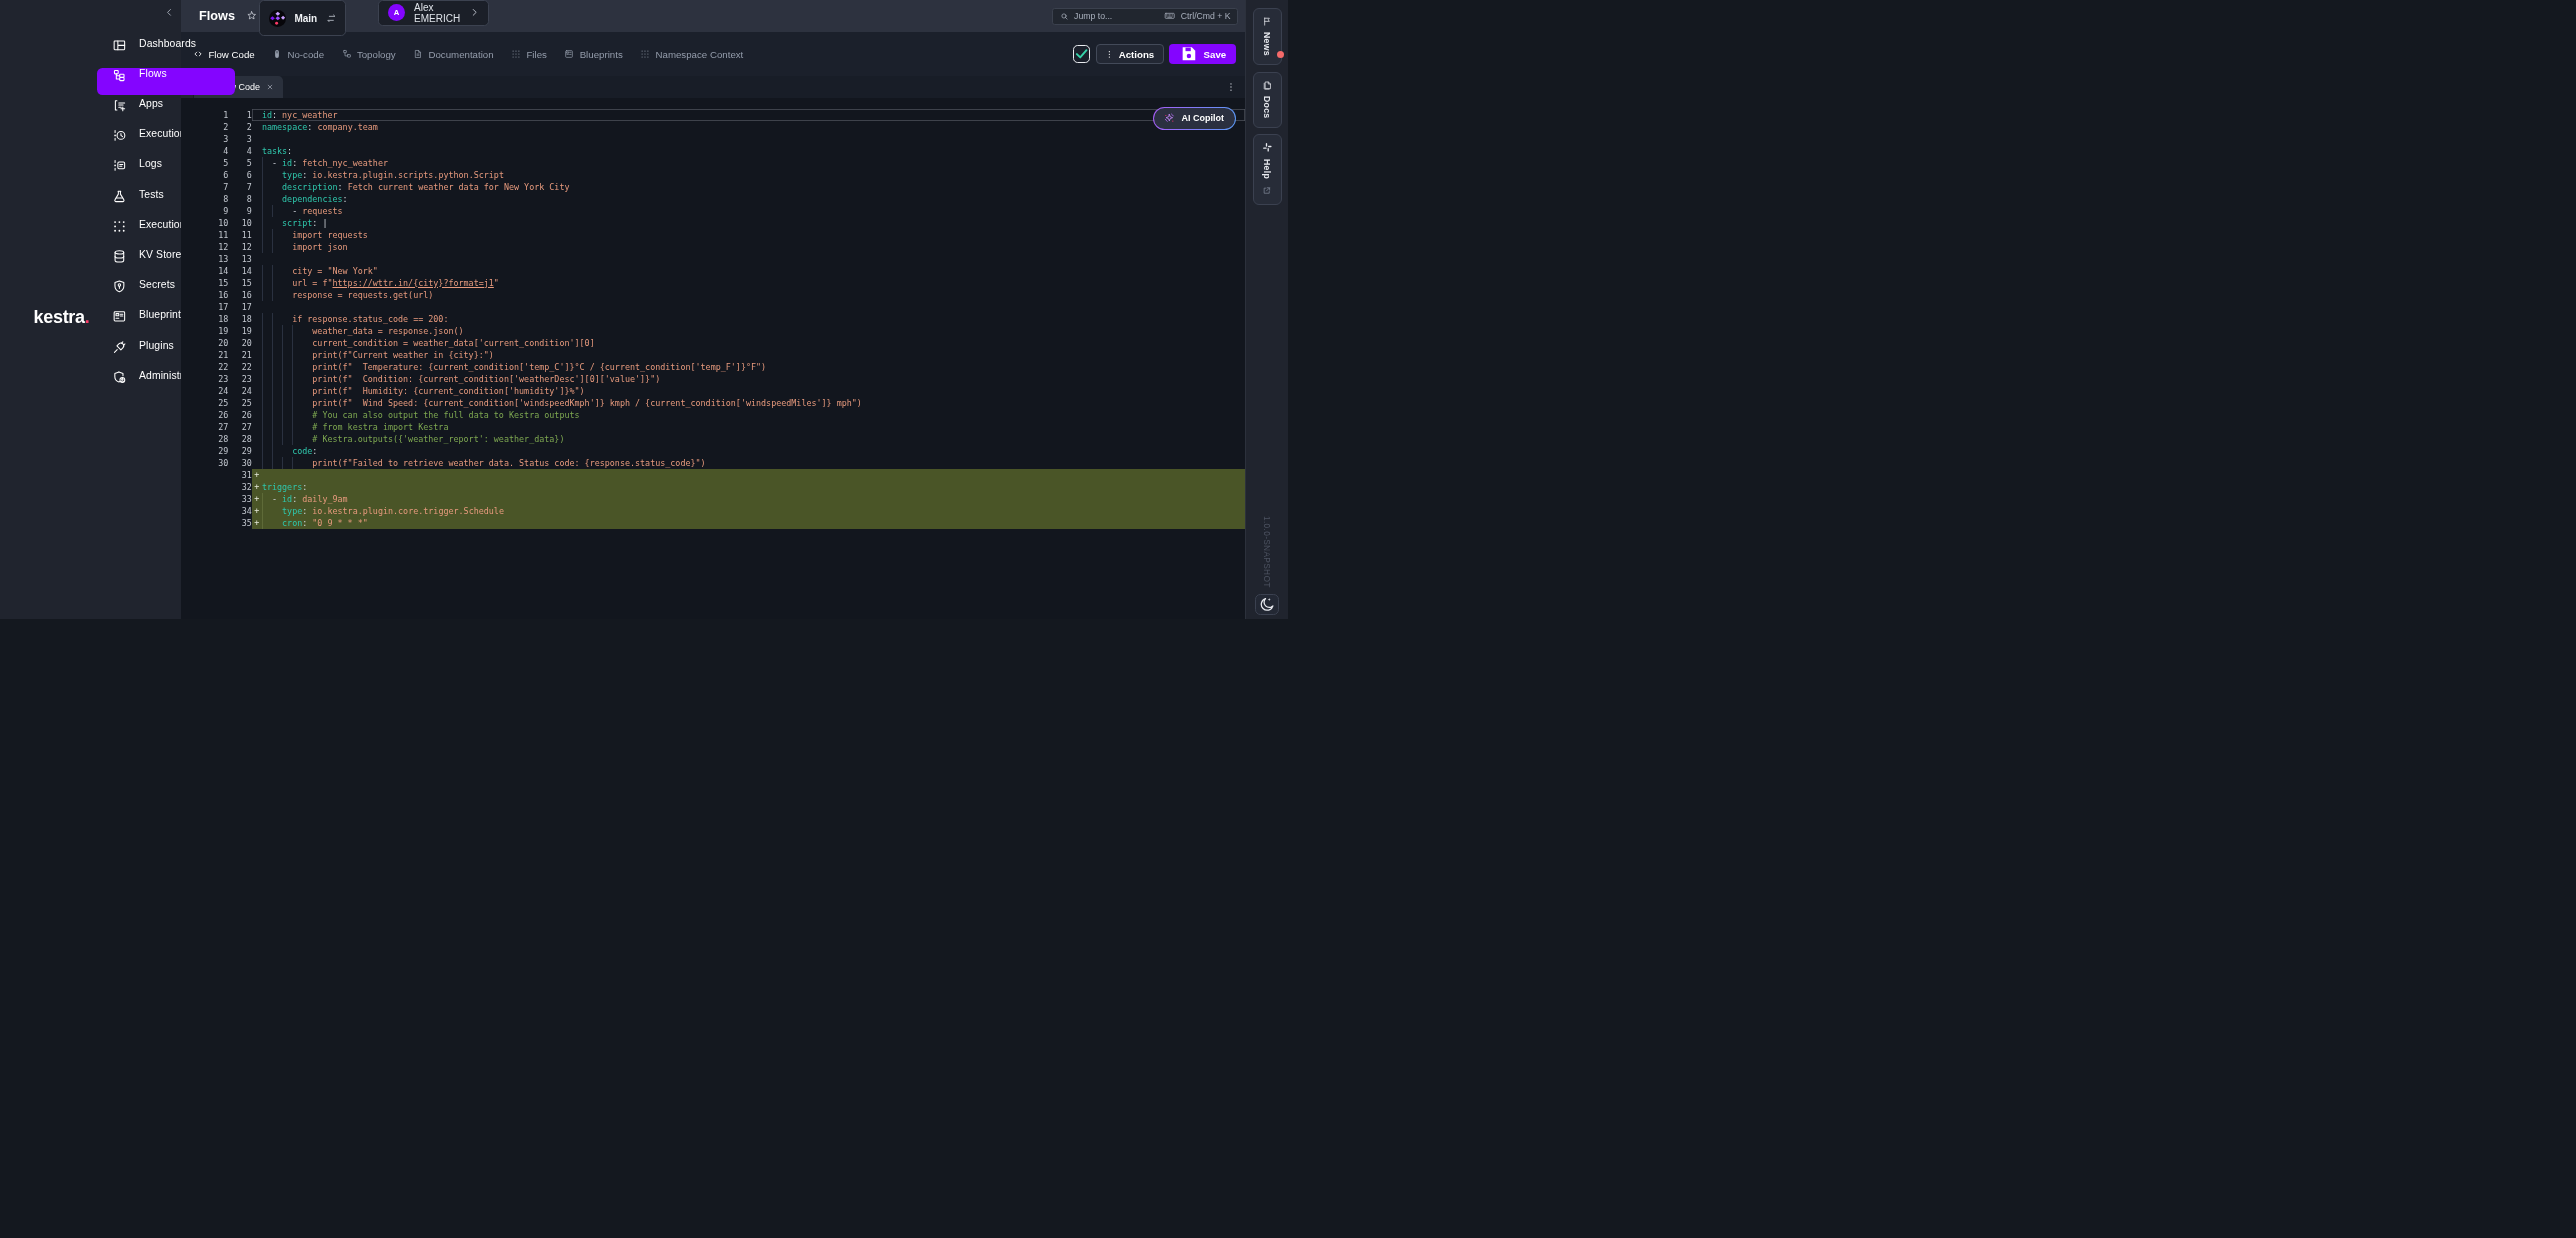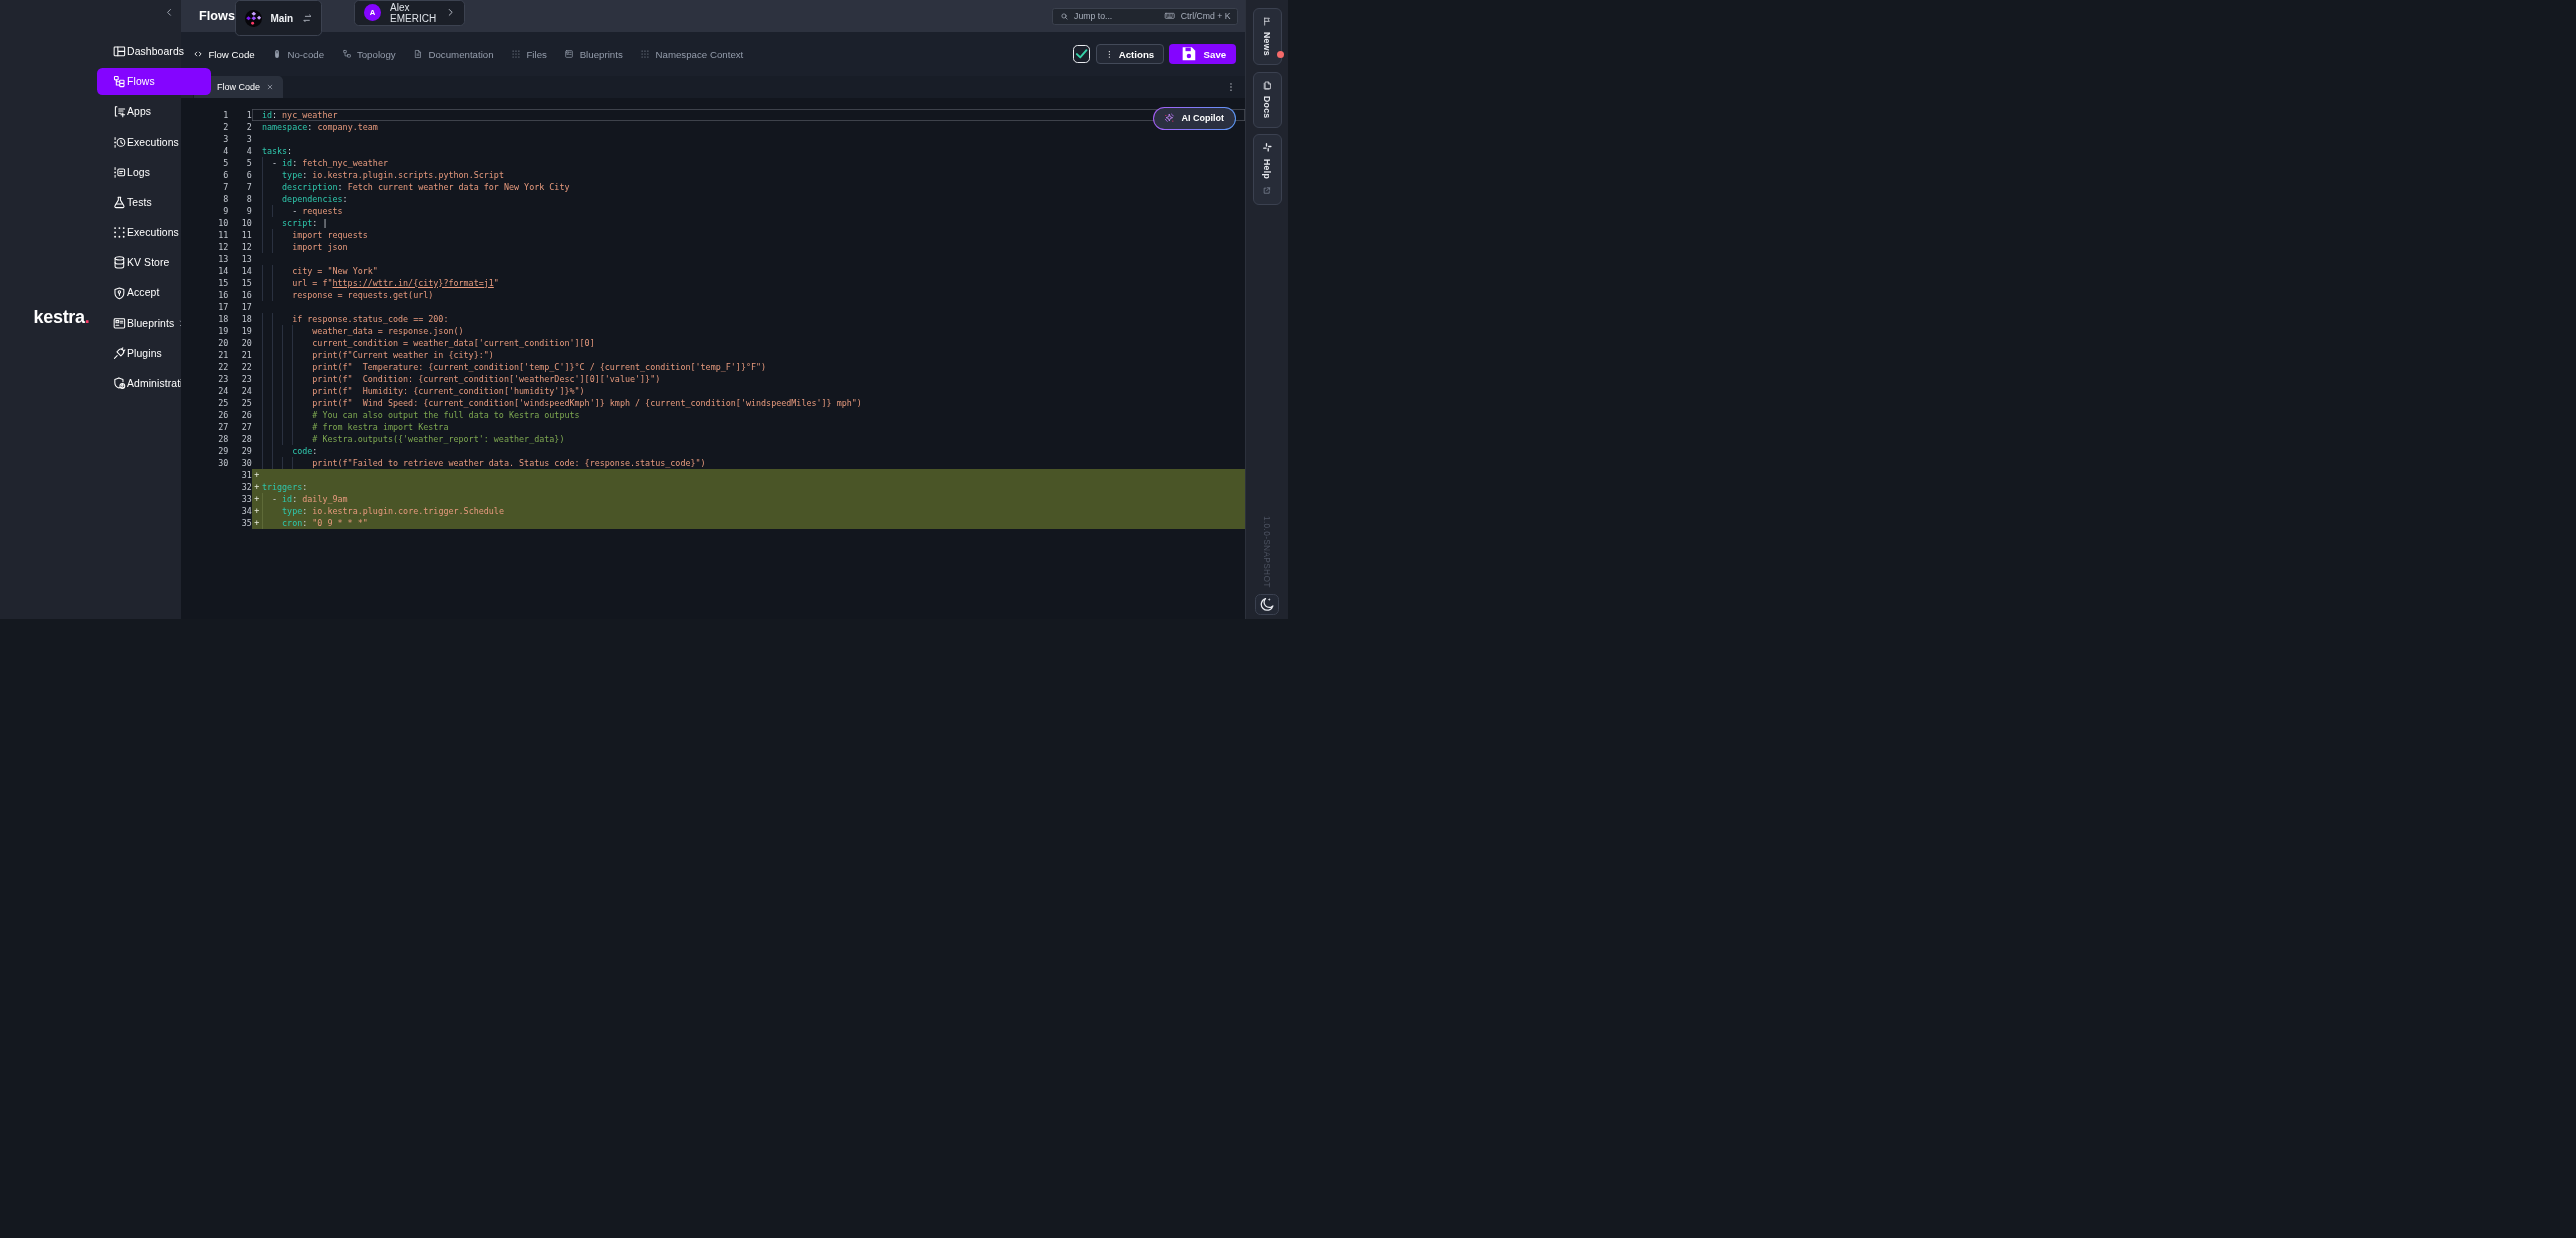--- a/index.html
+++ b/index.html
@@ -10,21 +10,21 @@
 
   
   .sidebar{width:181px;background:#20242e;flex-shrink:0;display:flex;flex-direction:row;position:relative}
   .collapse{position:absolute;top:6.7px;right:6.7px;width:10.7px;height:10.7px;color:#aab0bd;cursor:pointer}
   .collapse svg{width:10.7px;height:10.7px}
   .logo{display:flex;align-items:center;gap:8px;padding:16px 0 0 25.5px;cursor:pointer}
   .logo-mark svg{width:31px;height:25.5px;display:block}
   .logo-text{font-size:18px;font-weight:800;letter-spacing:-0.3px;color:#fff}
   .logo-text i{color:var(--pink,#fb3a66);font-style:normal}
   .menu{margin-top:35px;flex:1}
-  .side-item{display:flex;align-items:center;height:27.5px;margin:2.7px 8px;padding:0 5.4px 0 14.8px;
+  .side-item{display:flex;gap:12px;height:27.5px;margin:2.7px 8px;padding:0 5.4px 0 14.8px;
     border-radius:5.4px;color:#fff;cursor:pointer}
   .side-item.active{background:var(--accent,#8405ff)}
   .side-ic{width:14.8px;height:14.8px;flex-shrink:0;color:#fff}
   .side-ic svg{width:14.8px;height:14.8px;display:block}
   .side-label{font-size:10.4px;font-weight:500;letter-spacing:0.1px;white-space:nowrap}
   .side-chev{width:8.7px;height:8.7px;color:#cdd2db;margin-left:2.7px}
   .side-chev svg{width:8.7px;height:8.7px;display:block}
   .tenant,.user{border:0.7px solid #3c4250;border-radius:4.7px;margin:0 16px;display:flex;align-items:center;
     gap:8.7px;padding:0 8.7px;background:#1b1f28;cursor:pointer}
   .tenant{height:36px;margin-bottom:7.4px}
@@ -247,21 +247,21 @@
           <span class="side-label">KV Store</span>
         </div>
         <div class="side-item">
           <span class="side-ic">
             <svg viewBox="0 0 24 24" fill="none" stroke="currentColor" stroke-width="1.7" stroke-linecap="round" stroke-linejoin="round" style="display:block;width:100%;height:100%">
               <path d="M12 3.2 4.8 5.8v5.4c0 4.8 3.4 8 7.2 9.3 3.8-1.3 7.2-4.5 7.2-9.3V5.8z"></path>
               <circle cx="12" cy="9.8" r="2"></circle>
               <path d="M12 11.8v3.4"></path>
             </svg>
           </span>
-          <span class="side-label">Accept</span>
+          <span class="side-label">Secrets</span>
         </div>
         <div class="side-item">
           <span class="side-ic">
             <svg viewBox="0 0 24 24" fill="none" stroke="currentColor" stroke-width="1.7" stroke-linecap="round" stroke-linejoin="round" style="display:block;width:100%;height:100%">
               <rect x="3.5" y="4.5" width="17" height="15" rx="1.5"></rect>
               <rect x="6.5" y="7.5" width="4.5" height="3.5"></rect>
               <path d="M13.5 8.5h4M13.5 11.5h4M6.5 15h4.5"></path>
             </svg>
           </span>
           <span class="side-label">Blueprints</span>

